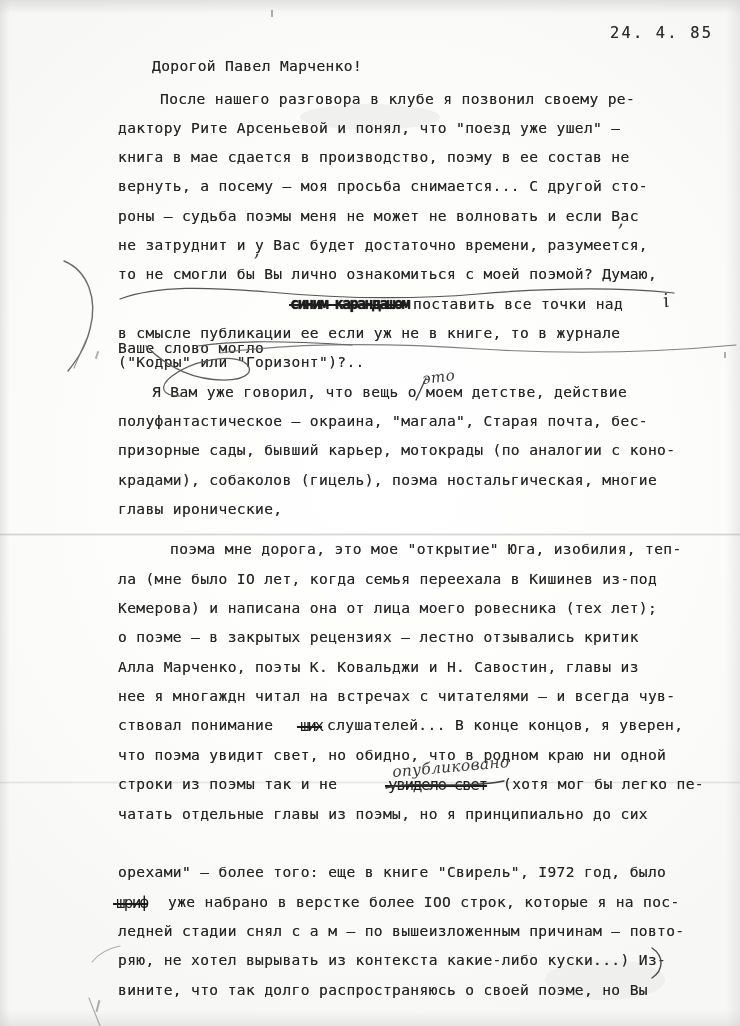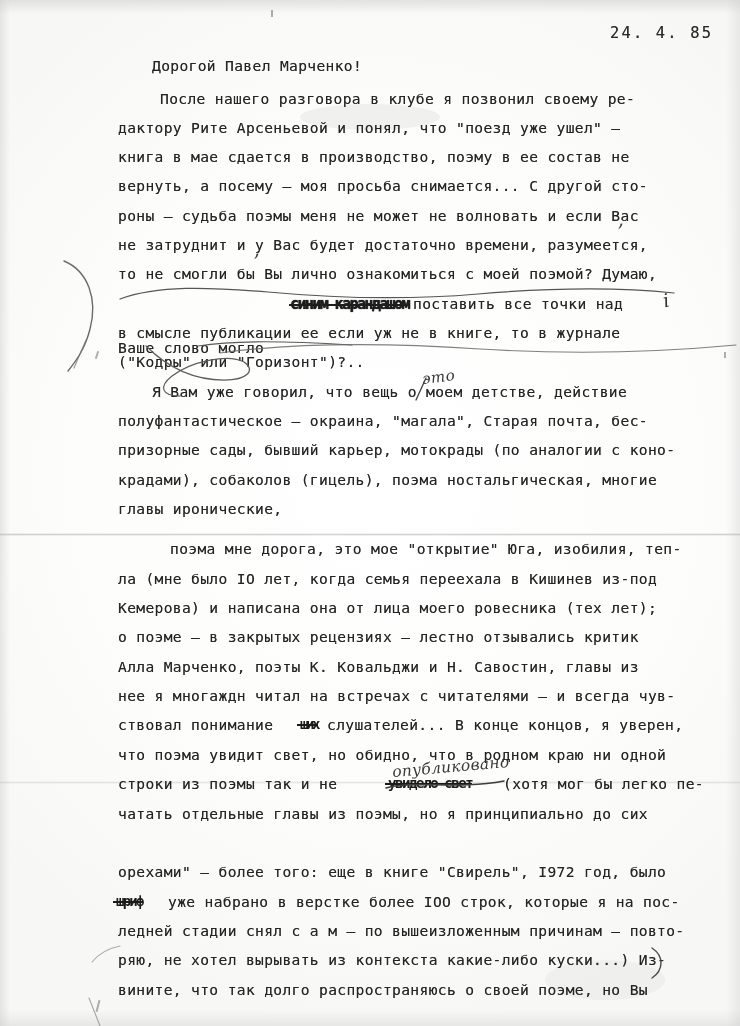--- a/index.html
+++ b/index.html
@@ -98,24 +98,24 @@
   .overtype::after {
     content: "";
     position: absolute;
     left: -1px; right: -1px; top: 52%;
     height: 2px;
     background: #1e1e1e;
   }
   .strikeblot {
     position: absolute;
     color: #1b1b1b;
-    font-size: 14px;
+    font-size: 16px;
     letter-spacing: -2.4px;
     white-space: pre;
-    font-weight: 700;
+    font-weight: 400;
   }
   .strikeblot::after {
     content: "";
     position: absolute;
     left: -3px; right: 0; top: 50%;
     height: 2px;
     background: #1b1b1b;
   }
 
   

